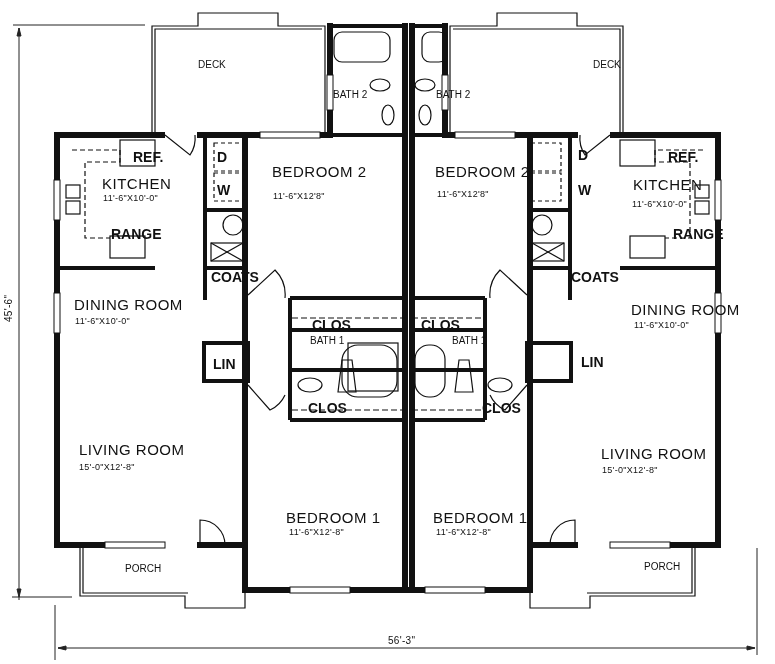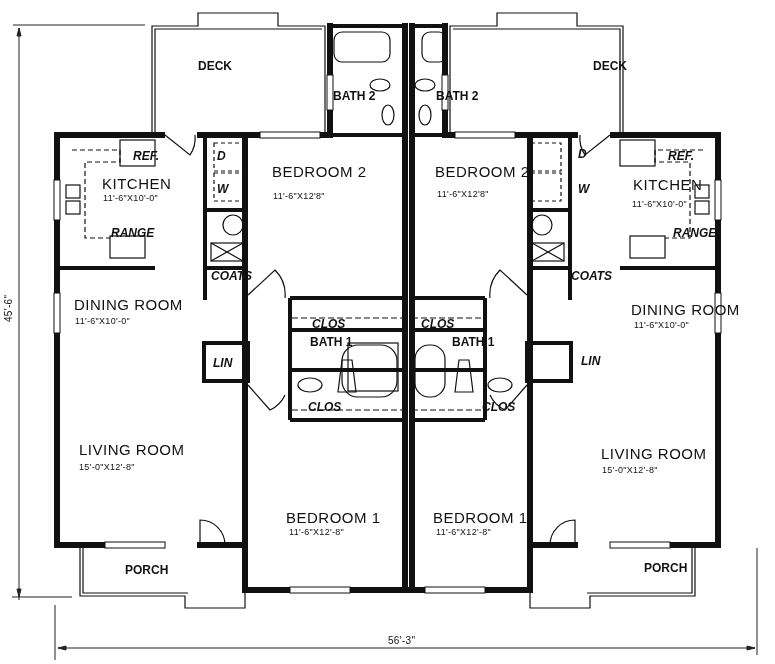--- a/index.html
+++ b/index.html
@@ -2,22 +2,22 @@
 <html><head>
 <meta charset="utf-8">
 <style>
   html, body { margin: 0; padding: 0; background: #ffffff; }
   body { width: 775px; height: 664px; position: relative; overflow: hidden;
          font-family: "Liberation Sans", sans-serif; color: #111; }
   svg.plan { position: absolute; left: 0; top: 0; width: 775px; height: 664px; }
   .lbl { position: absolute; white-space: nowrap; color: #111; line-height: 1; }
   .room { font-size: 15px; letter-spacing: 0.5px; }
   .dim { font-size: 9px; letter-spacing: 0.3px; }
-  .small { font-size: 12px; font-weight: bold; }
-  .tiny { font-size: 12px; font-style: italic; }
+  .small { font-size: 10px; font-weight: normal; }
+  .tiny { font-size: 14px; }
   .bold { font-weight: bold; }
   .vert { transform: rotate(-90deg); transform-origin: left top; }
 </style>
 </head>
 <body>
 
 <svg class="plan" viewBox="0 0 775 664" xmlns="http://www.w3.org/2000/svg">
   <g stroke="#222" stroke-width="1" fill="none">
     <line x1="13" y1="25" x2="145" y2="25"></line>
     <line x1="19" y1="28" x2="19" y2="600"></line>

